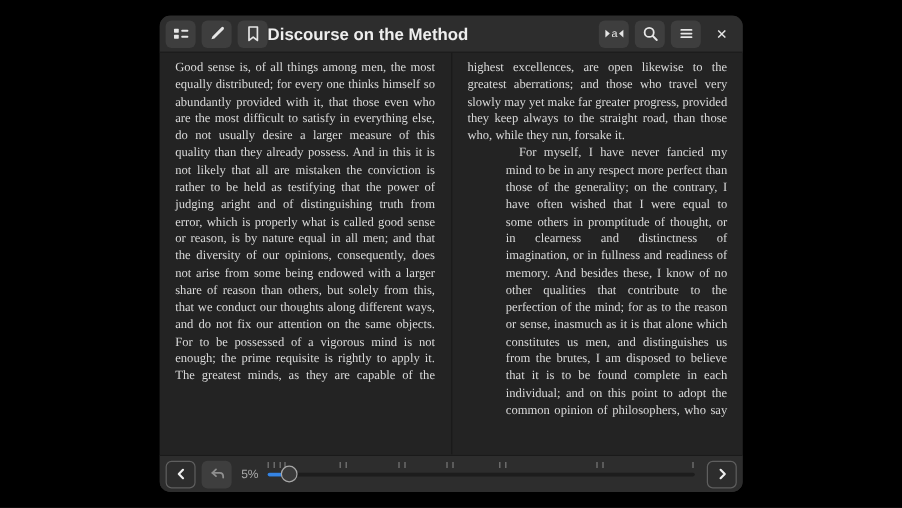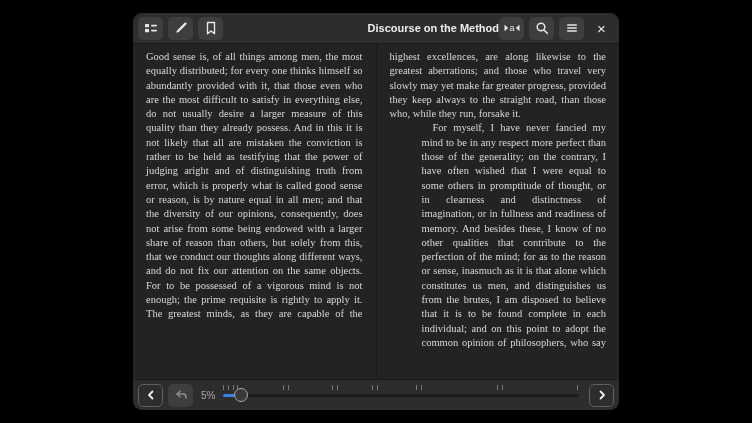--- a/index.html
+++ b/index.html
@@ -32,22 +32,22 @@
     border:none; border-radius:5px;
     background:#3e3e3e;
     display:flex; align-items:center; justify-content:center;
     padding:0; cursor:pointer;
     color:#e6e6e6;
   }
   .btn.flat { background:transparent; }
   .btn.outlined { background:transparent; border:1px solid #5f5f5f; width:25px; }
   .btn svg { display:block; }
   .title {
-    flex:1; text-align:right;
-    font-weight:bold; font-size:11px; color:#eeeeee;
+    flex:1; text-align:left;
+    font-weight:bold; font-size:14px; color:#eeeeee;
     white-space:nowrap; overflow:hidden;
   }
   .close-glyph { font-size:15px; line-height:1; color:#e6e6e6; }
 
   .content { flex:1; display:flex; overflow:hidden; }
   .col {
     flex:1;
     padding:6px 13px 0 13px;
     font-family:"Liberation Serif", serif;
     font-size:10.5px; line-height:14.3px;
@@ -147,21 +147,21 @@
       </button>
     </div>
   </div>
 
   <div class="content">
     <div class="col">
       <p class="cont">Good sense is, of all things among men, the most equally distributed; for every one thinks himself so abundantly provided with it, that those even who are the most difficult to satisfy in everything else, do not usually desire a larger measure of this quality than they already possess. And in this it is not likely that all are mistaken the conviction is rather to be held as testifying that the power of judging aright and of distinguishing truth from error, which is properly what is called good sense or reason, is by nature equal in all men; and that the diversity of our opinions, consequently, does not arise from some being endowed with a larger share of reason than others, but solely from this, that we conduct our thoughts along different ways, and do not fix our attention on the same objects. For to be possessed of a vigorous mind is not enough; the prime requisite is rightly to apply it. The greatest minds, as they are capable of the</p>
     </div>
     <div class="divider"></div>
     <div class="col">
-      <p>highest excellences, are along likewise to the greatest aberrations; and those who travel very slowly may yet make far greater progress, provided they keep always to the straight road, than those who, while they run, forsake it.</p>
+      <p>highest excellences, are open likewise to the greatest aberrations; and those who travel very slowly may yet make far greater progress, provided they keep always to the straight road, than those who, while they run, forsake it.</p>
       <p class="cont indent">For myself, I have never fancied my mind to be in any respect more perfect than those of the generality; on the contrary, I have often wished that I were equal to some others in promptitude of thought, or in clearness and distinctness of imagination, or in fullness and readiness of memory. And besides these, I know of no other qualities that contribute to the perfection of the mind; for as to the reason or sense, inasmuch as it is that alone which constitutes us men, and distinguishes us from the brutes, I am disposed to believe that it is to be found complete in each individual; and on this point to adopt the common opinion of philosophers, who say</p>
     </div>
   </div>
 
   <div class="bar footer">
     <div class="btn-group">
       <button class="btn outlined">
         <span>
           <svg width="14" height="14" viewBox="0 0 14 14">
             <path d="M8.5 3.5 L5 7 L8.5 10.5" fill="none" stroke="#efefef" stroke-width="1.8" stroke-linecap="round" stroke-linejoin="round"></path>

